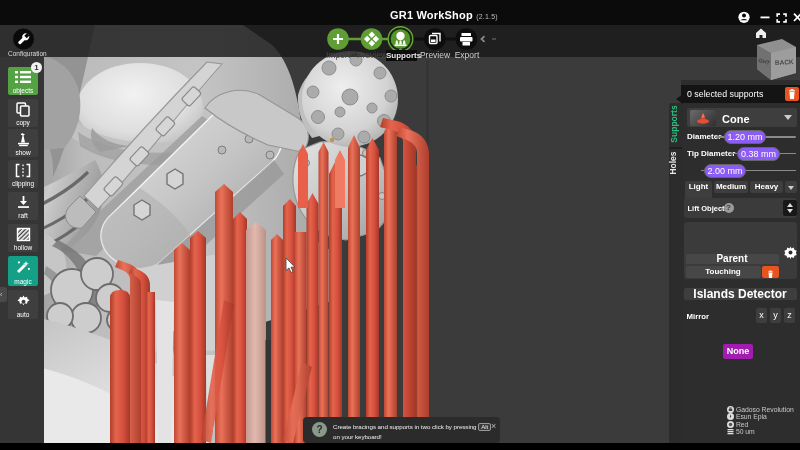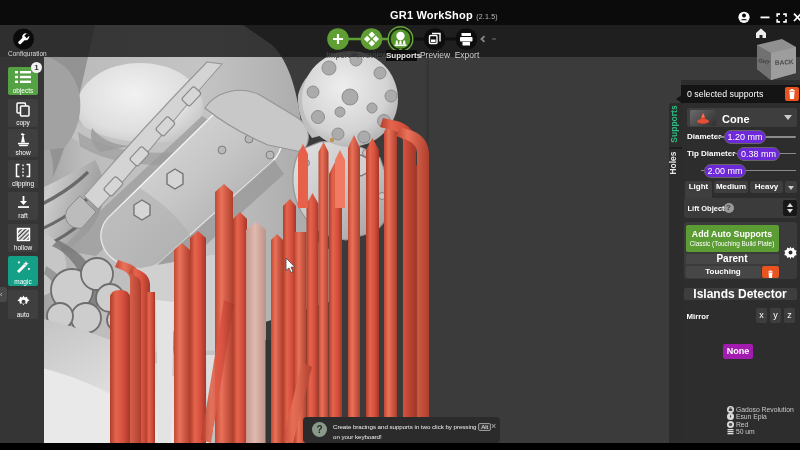--- a/index.html
+++ b/index.html
@@ -21,21 +21,21 @@
   .sbtn{position:absolute;left:8px;width:30px;height:28px;background:#3f3f3f;border-radius:2px;
         color:#fff;text-align:center;}
   .sbtn .lbl{position:absolute;bottom:1px;width:100%;font-size:6.5px;color:#fff;}
   .sbtn svg{margin-top:3px;}
   
   #rpanel{left:681px;top:80px;width:119px;height:363px;background:#2d2d2d;}
   #rgutter{left:669px;top:103px;width:14px;height:340px;background:#2c2c2c;border-radius:4px 0 0 0;}
   #selbar{left:681px;top:85px;width:119px;height:18px;background:#141414;color:#fff;
           font-size:8.8px;line-height:18px;padding-left:6px;box-sizing:border-box;}
   .row{position:absolute;color:#fff;font-size:8px;}
-  .chip{position:absolute;background:#6d28d9;border:1px solid #666;border-radius:7px;
+  .chip{position:absolute;background:#8b5cf6;border:1px solid #666;border-radius:7px;
         color:#fff;font-size:9px;text-align:center;}
   .btn{position:absolute;background:#3e3e3e;border-radius:2px;color:#fff;font-size:9px;
        text-align:center;}
   
   .vtab{position:absolute;width:13px;background:#262626;border-radius:3px 0 0 3px;}
   .vtab span{position:absolute;transform:rotate(-90deg);transform-origin:center;
              white-space:nowrap;font-size:8.5px;font-weight:bold;}
   
   #toast{left:303px;top:417px;width:197px;height:26px;background:#2b2b2b;border-radius:4px;
          color:#fff;font-size:6.2px;letter-spacing:-0.05px;}
@@ -461,24 +461,20 @@
 
   <div class="abs" style="left:683.5px;top:198px;width:113px;height:19.5px;background:#3b3b3b;border-radius:3px;"></div>
   <div class="row" style="left:687.5px;top:204px;font-weight:bold;font-size:7.5px;">Lift Object</div>
   <div class="abs" style="left:723.5px;top:202.5px;width:10px;height:10px;border-radius:50%;background:#9a9a9a;color:#3b3b3b;font-size:8px;font-weight:bold;text-align:center;line-height:10.5px;">?</div>
   <div class="abs" style="left:783px;top:199.5px;width:13.5px;height:16.5px;background:#181818;border-radius:2px;text-align:center;">
     <div style="width:0;height:0;margin:3px auto 2px;border-left:3.5px solid transparent;border-right:3.5px solid transparent;border-bottom:4px solid #ddd;"></div>
     <div style="width:0;height:0;margin:0 auto;border-left:3.5px solid transparent;border-right:3.5px solid transparent;border-top:4px solid #ddd;"></div>
   </div>
 
   <div class="abs" style="left:683.5px;top:222px;width:113px;height:57px;background:#3b3b3b;border-radius:3px;"></div>
-  <div class="abs" style="left:685.5px;top:224.5px;width:93px;height:27px;background:#5b9c34;border-radius:2px;color:#fff;text-align:center;">
-    <div style="font-size:8.8px;font-weight:bold;margin-top:4px;">Add Auto Supports</div>
-    <div style="font-size:6.4px;margin-top:1.5px;">Classic (Touching Build Plate)</div>
-  </div>
   <div class="btn" style="left:685.5px;top:253.5px;width:93px;height:10px;line-height:10px;background:#474747;font-weight:bold;font-size:10px;">Parent</div>
   <div class="btn" style="left:685.5px;top:265.5px;width:75px;height:12px;line-height:12px;background:#474747;font-weight:bold;font-size:8px;">Touching</div>
   <div class="abs" style="left:762px;top:265.5px;width:16.5px;height:12px;background:#e85320;border-radius:2px;text-align:center;">
     <svg width="11" height="11" viewBox="0 0 14 14.5" style="margin-top:0.5px;">
         <g fill="#fff">
       <rect x="4" y="3.2" width="6" height="1.2"></rect>
           <rect x="5.7" y="2" width="2.6" height="1.4"></rect>
       <path d="M4.5,5 h5 l-0.5,7 h-4 Z"></path>
         </g>
       </svg>

